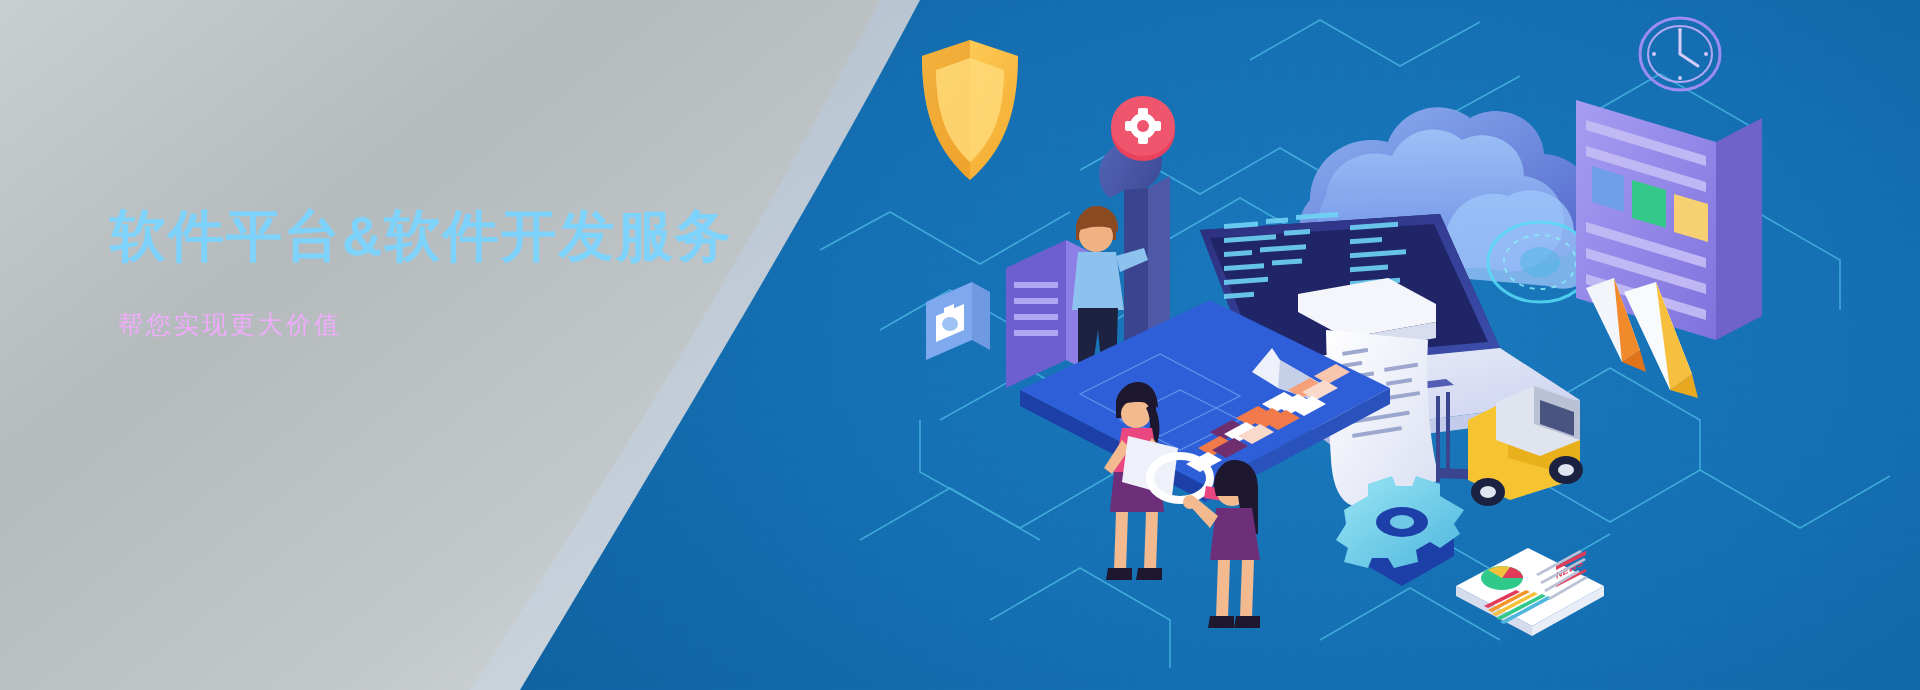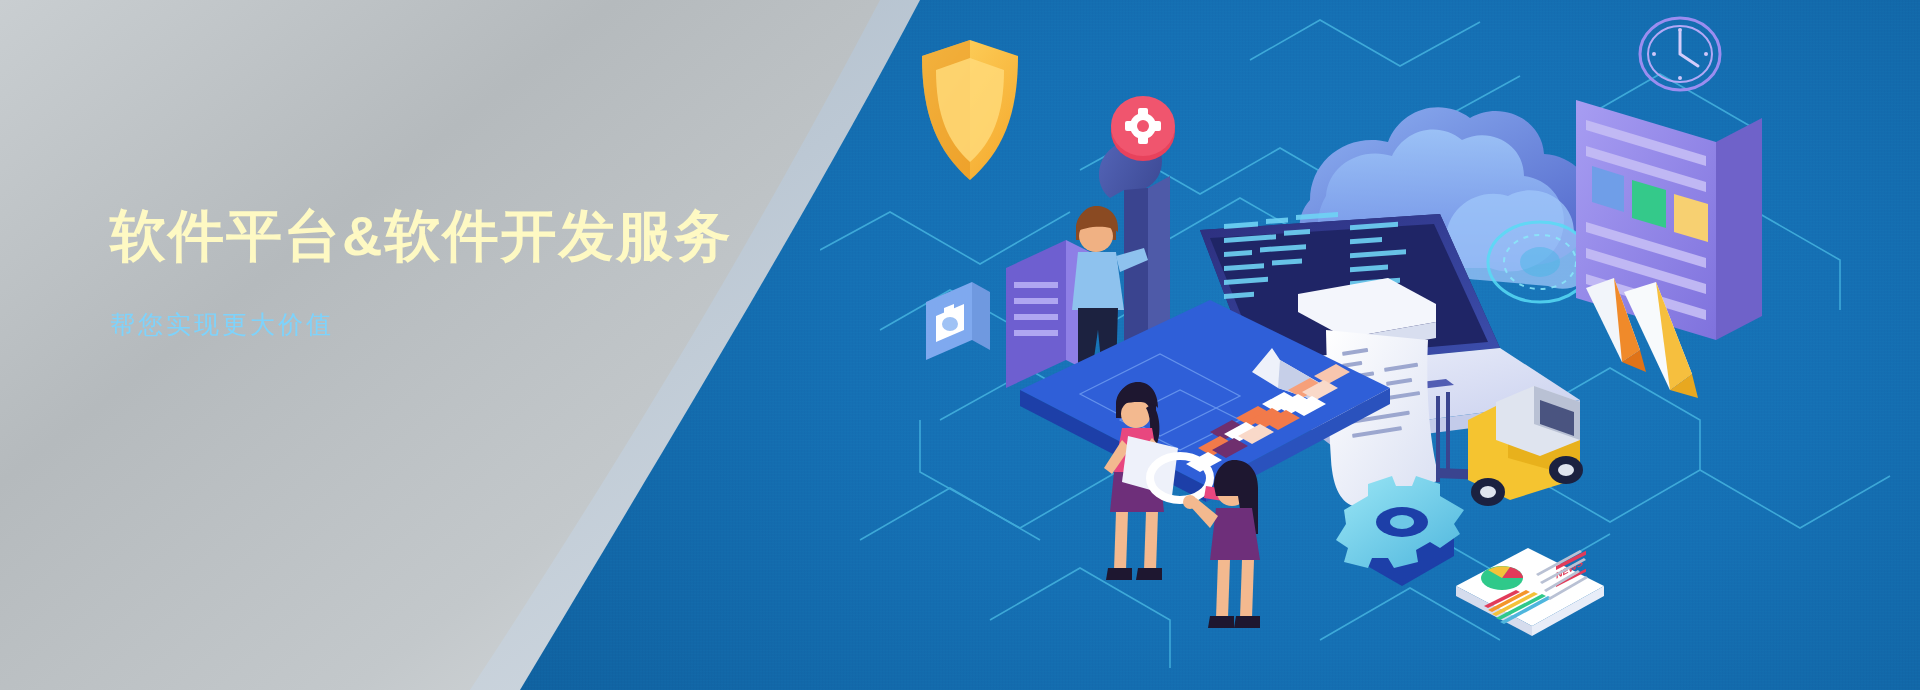--- a/index.html
+++ b/index.html
@@ -24,25 +24,25 @@
       repeating-linear-gradient(0deg,rgba(255,255,255,.05) 0 1px,transparent 1px 3px),
       repeating-linear-gradient(90deg,rgba(0,0,0,.05) 0 1px,transparent 1px 3px);
   }
   .bg-grayshape{
     position:absolute;left:0;top:0;width:1000px;height:690px;
   }
   
   .text-block{position:absolute;left:110px;top:205px;width:760px;}
   .headline{
     font-size:56px;line-height:1.1;font-weight:700;letter-spacing:2px;
-    color:#fef9c3;margin:0 0 42px 0;white-space:nowrap;
+    color:#7dd3fc;margin:0 0 42px 0;white-space:nowrap;
   }
   .subhead{
     font-size:25px;line-height:1.2;font-weight:400;letter-spacing:3px;
-    color:#7dd3fc;margin:0;white-space:nowrap;
+    color:#f0abfc;margin:8px;white-space:nowrap;
   }
   
   .illustration{position:absolute;left:880px;top:0;width:1040px;height:690px;}
 </style>
 </head>
 <body>
 
 <div id="banner">
 
   <div class="bg-blue"></div>

